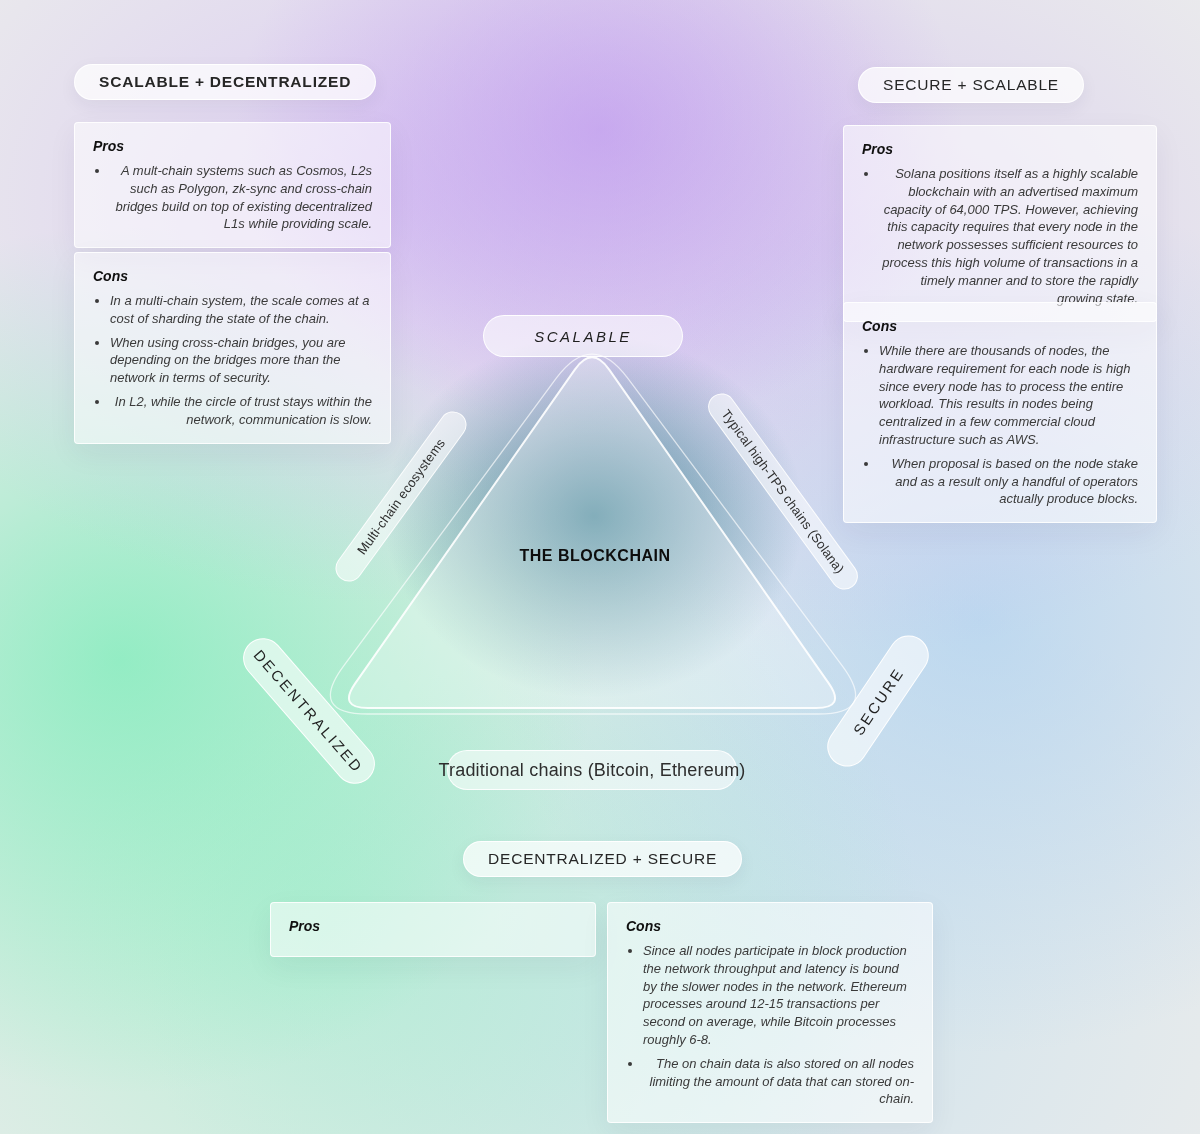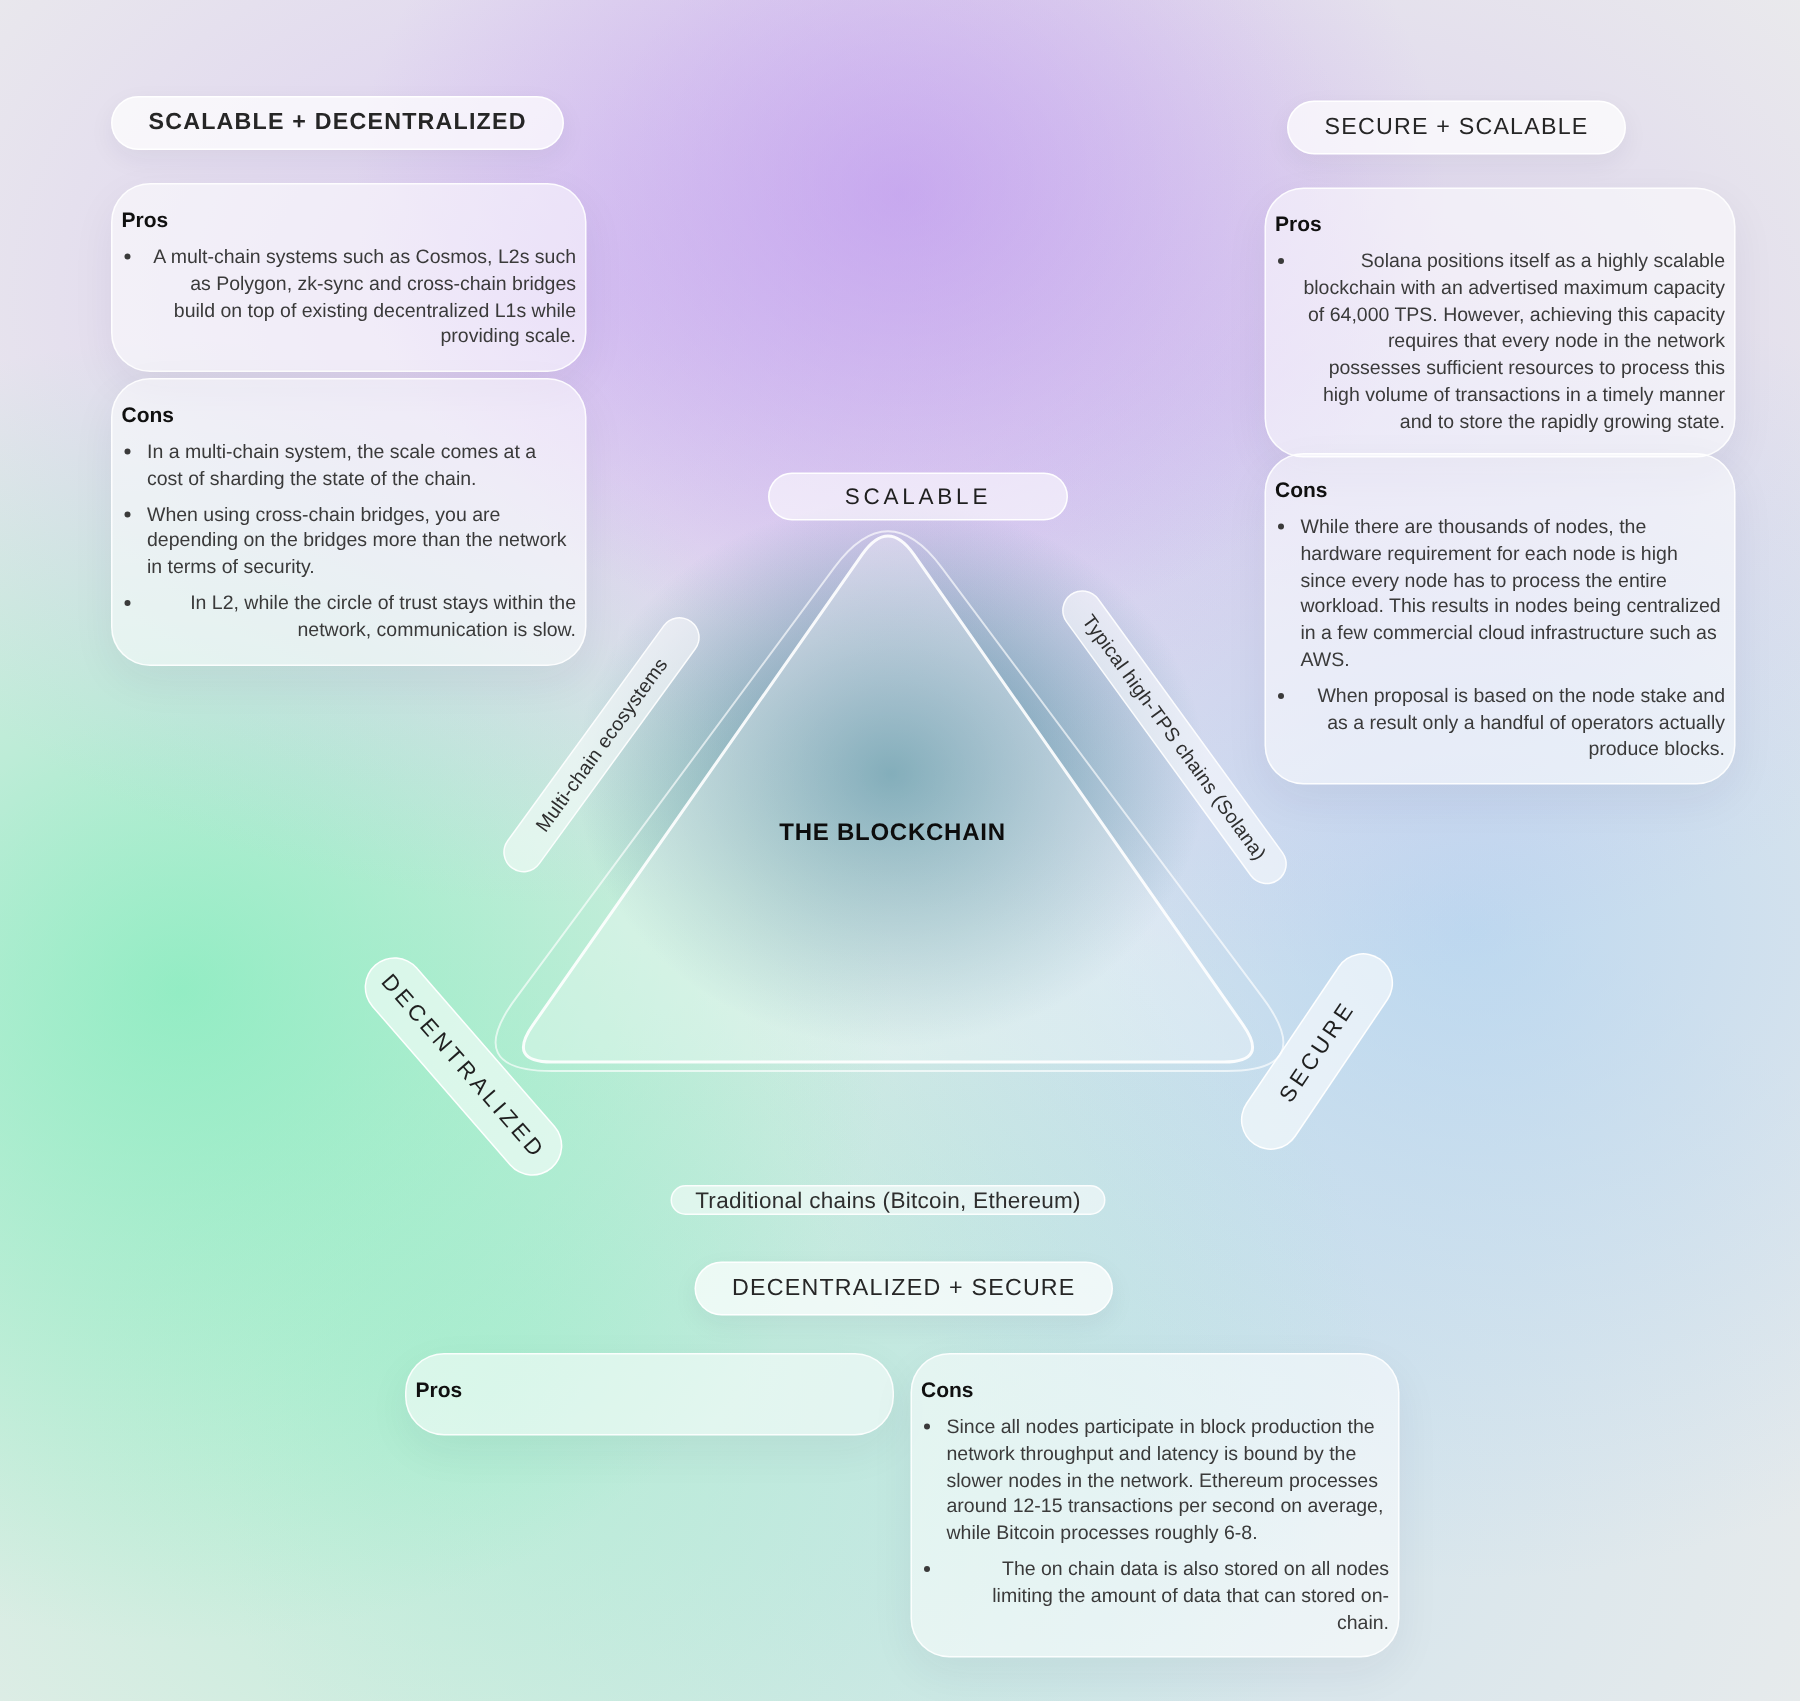--- a/index.html
+++ b/index.html
@@ -20,23 +20,24 @@
   .triangle-svg{position:absolute;left:0;top:0;z-index:1;pointer-events:none;}
   .pill-heading{
     position:absolute;z-index:3;display:flex;align-items:center;justify-content:center;
     height:34px;padding:0 24px;background:rgba(255,255,255,0.72);
     border:1px solid rgba(255,255,255,0.95);border-radius:999px;
     font-size:15.5px;letter-spacing:0.8px;color:#262626;font-weight:500;
     box-shadow:0 6px 18px rgba(40,40,60,0.06);white-space:nowrap;
   }
   .card{
     position:absolute;z-index:2;background:rgba(255,255,255,0.55);
-    border:1px solid rgba(255,255,255,0.85);border-radius:26px;
-    padding:15px 6px 14px;box-shadow:0 10px 30px rgba(40,40,60,0.06);
+    border:1px solid rgba(255,255,255,0.85);border-radius:4px;
+    padding:15px 18px 14px;box-shadow:0 10px 30px rgba(40,40,60,0.06);
     box-sizing:border-box;
+    font-style:italic;
   }
   .card h3{margin:0 0 8px;font-size:14px;color:#101010;font-weight:700;}
   .card ul{margin:0;padding-left:17px;}
   .card li{font-size:13px;line-height:1.37;color:#3a3a3a;margin:0 0 6px;}
   .card li:last-child{margin-bottom:0;text-align:right;}
   .vertex-pill{
     position:absolute;z-index:3;display:flex;align-items:center;justify-content:center;
     background:rgba(255,255,255,0.58);border:1px solid rgba(255,255,255,0.95);
     border-radius:999px;font-size:15px;letter-spacing:2.5px;color:#1f1f1f;font-weight:500;
     box-sizing:border-box;white-space:nowrap;
@@ -60,27 +61,27 @@
 
   <svg class="triangle-svg" width="1200" height="1134" viewBox="0 0 1200 1134">
     <path d="M 627.7 378.2 L 842.3 665.8 Q 878 714 818 714 L 368 714 Q 308 714 343.7 665.8 L 556.3 378.2 Q 592 330 627.7 378.2 Z" fill="none" stroke="rgba(255,255,255,0.65)" stroke-width="1.3"></path>
     <path d="M 609.2 369.6 L 828.8 683.4 Q 846 708 816 708 L 368 708 Q 338 708 355.2 683.4 L 574.8 369.6 Q 592 345 609.2 369.6 Z" fill="rgba(255,255,255,0.30)" stroke="rgba(255,255,255,0.9)" stroke-width="2"></path>
   </svg>
 
   <div class="center-title">
     <div>THE BLOCKCHAIN</div>
   </div>
 
-  <div class="vertex-pill" style="left:512px;top:315px;width:200px;height:32px;">SCALABLE</div>
+  <div class="vertex-pill" style="left:483px;top:315px;width:200px;height:42px;font-style:italic;">SCALABLE</div>
   <div class="vertex-pill" style="left:219px;top:691px;width:180px;height:40px;transform:rotate(49deg);">DECENTRALIZED</div>
   <div class="vertex-pill" style="left:803px;top:681px;width:150px;height:40px;transform:rotate(-56deg);">SECURE</div>
 
   <div class="edge-pill" style="left:299px;top:483px;width:204px;height:27px;transform:rotate(-54deg);">Multi-chain ecosystems</div>
   <div class="edge-pill" style="left:665px;top:478px;width:236px;height:27px;transform:rotate(54deg);">Typical high-TPS chains (Solana)</div>
-  <div class="edge-pill" style="left:447px;top:790px;width:290px;height:20px;font-size:15px;">Traditional chains (Bitcoin, Ethereum)</div>
+  <div class="edge-pill" style="left:447px;top:750px;width:290px;height:40px;font-size:18px;">Traditional chains (Bitcoin, Ethereum)</div>
 
   <div class="pill-heading" style="left:74px;top:64px;font-weight:bold;">SCALABLE + DECENTRALIZED</div>
   <section class="card" style="left:74px;top:122px;width:317px;">
     <h3>Pros</h3>
     <ul>
         <li>A mult-chain systems such as Cosmos, L2s such as Polygon, zk-sync and cross-chain bridges build on top of existing decentralized L1s while providing scale.</li>
       </ul>
   </section>
   <section class="card" style="left:74px;top:252px;width:317px;">
     <h3>Cons</h3>

